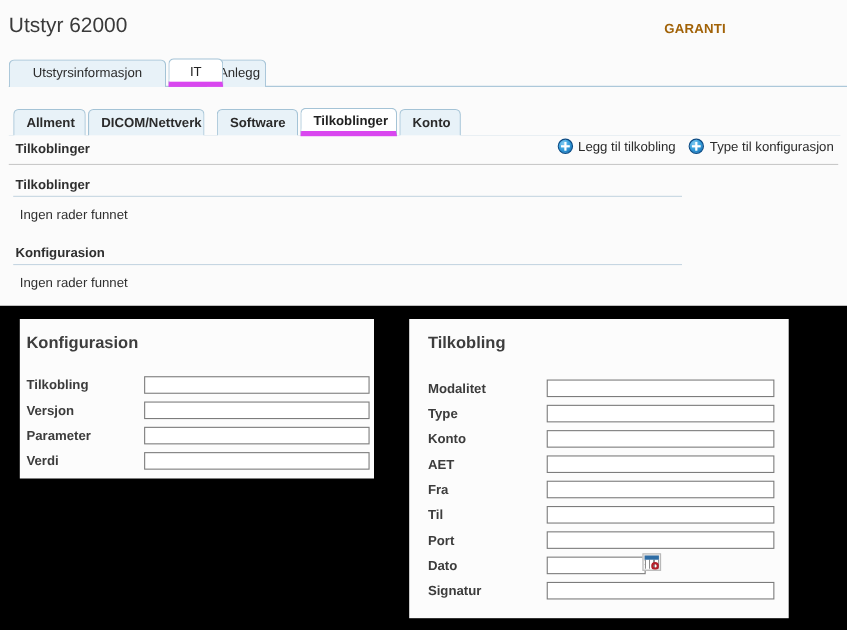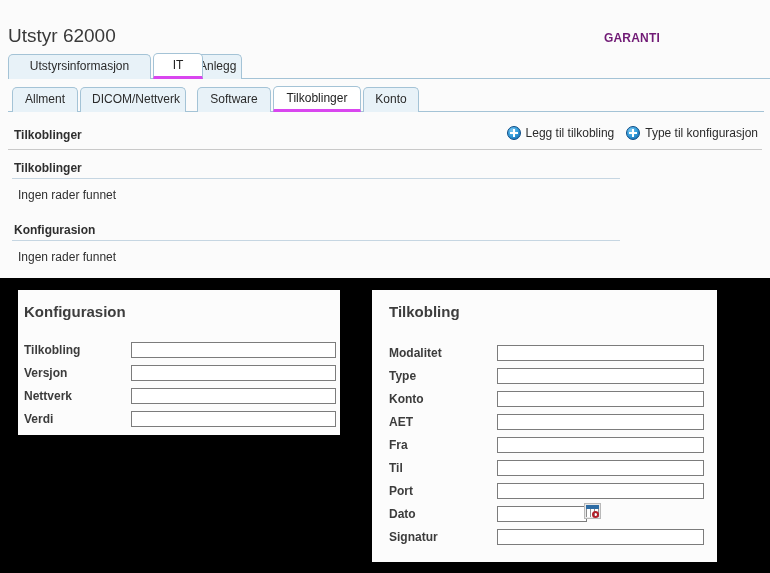--- a/index.html
+++ b/index.html
@@ -23,53 +23,53 @@
     position: absolute;
     left: 0; top: 0;
     width: 770px;
     height: 278px;
     background: #fbfbfb;
     box-sizing: border-box;
   }
 
   .page-header {
     position: absolute;
-    left: 0; top: 12px;
+    left: 0; top: 0;
     width: 674px;
     height: 48px;
     text-align: right;
   }
   .page-title {
     position: absolute;
     left: 8px; top: 13px;
     font-size: 19px;
     font-weight: normal;
     color: #3a3a3a;
     letter-spacing: 0px;
     white-space: nowrap;
   }
   .warranty-badge {
     position: absolute;
     right: 14px; top: 19px;
     font-size: 12px;
     font-weight: bold;
-    color: #701a75;
+    color: #a16207;
     letter-spacing: 0.2px;
     white-space: nowrap;
   }
 
   
   .tabs-row {
     position: absolute;
     left: 0;
     width: 770px;
     height: 26px;
   }
   .tabs-row.level1 { top: 53px; padding-left: 43px; }
-  .tabs-row.level2 { top: 86px; }
+  .tabs-row.level2 { top: 98px; font-weight: bold; }
 
   .tabs-baseline {
     position: absolute;
     left: 8px;
     right: 6px;
     bottom: 0;
     height: 1px;
     background: #a4c3d6;
   }
   .tab {
@@ -87,21 +87,21 @@
     text-align: center;
     white-space: nowrap;
     padding: 0 11px;
     cursor: pointer;
   }
   .tab.active {
     background: #ffffff;
     color: #222222;
     z-index: 5;
     height: 26px;
-    border-bottom: 3px solid #d946ef;
+    border-bottom: 5px solid #d946ef;
   }
 
   
   .content-area {
     position: absolute;
     left: 0; top: 123px;
     width: 770px;
     height: 155px;
     background: #fbfbfb;
   }
@@ -382,21 +382,21 @@
         <span class="field-label">Tilkobling</span>
         <input class="field-input" type="text" value="" style="">
       </div>
 
       <div class="field-row">
         <span class="field-label">Versjon</span>
         <input class="field-input" type="text" value="" style="">
       </div>
 
       <div class="field-row">
-        <span class="field-label">Nettverk</span>
+        <span class="field-label">Parameter</span>
         <input class="field-input" type="text" value="" style="">
       </div>
 
       <div class="field-row">
         <span class="field-label">Verdi</span>
         <input class="field-input" type="text" value="" style="">
       </div>
 
     </div>
   </div>

